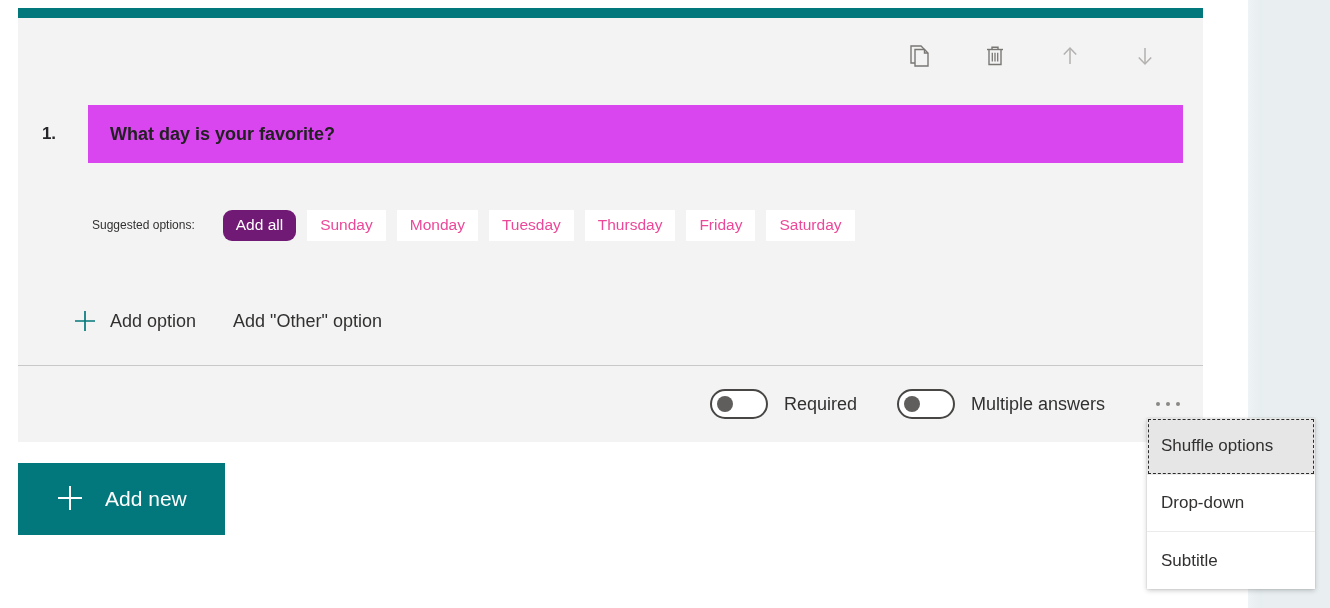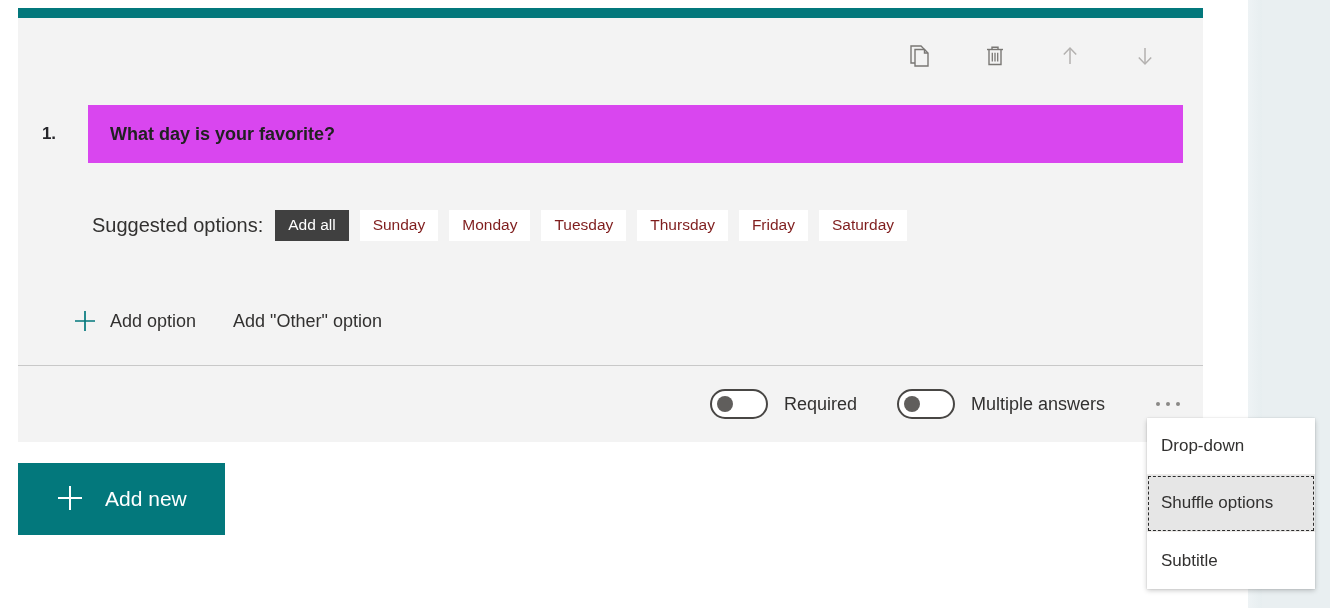--- a/index.html
+++ b/index.html
@@ -116,42 +116,43 @@
   
   .suggested-row {
     position: absolute;
     top: 200px;
     left: 74px;
     display: flex;
     align-items: center;
     height: 34px;
   }
   .suggested-label {
-    font-size: 20px;
+    font-size: 12px;
     color: #323130;
-    margin-right: 12px;
+    margin-right: 28px;
     white-space: nowrap;
   }
   .chip {
     height: 31px;
     display: flex;
     align-items: center;
     padding: 0 13px;
     margin-right: 11px;
     font-size: 15.5px;
-    color: #7f1d1d;
+    color: #ec4899;
     background: #ffffff;
     border: none;
     cursor: pointer;
     white-space: nowrap;
     font-family: "Liberation Sans", sans-serif;
   }
   .chip.primary {
-    background: #404040;
+    background: #701a75;
     color: #ffffff;
+    border-radius: 9px;
   }
 
   
   .add-row {
     position: absolute;
     top: 295px;
     left: 52px;
     display: flex;
     align-items: center;
     height: 36px;
@@ -426,16 +427,16 @@
 <button class="add-new-btn">
   <span>
     <svg width="32" height="32" viewBox="0 0 32 32">
       <path d="M16 4 V28 M4 16 H28" stroke="#ffffff" stroke-width="2" fill="none"></path>
     </svg>
   </span>
   <span class="add-new-label">Add new</span>
 </button>
 
 <div class="context-menu">
+  <div class="menu-item focused">Shuffle options</div>
   <div class="menu-item">Drop-down</div>
-  <div class="menu-item focused">Shuffle options</div>
   <div class="menu-item">Subtitle</div>
 </div>
 
 </body></html>

